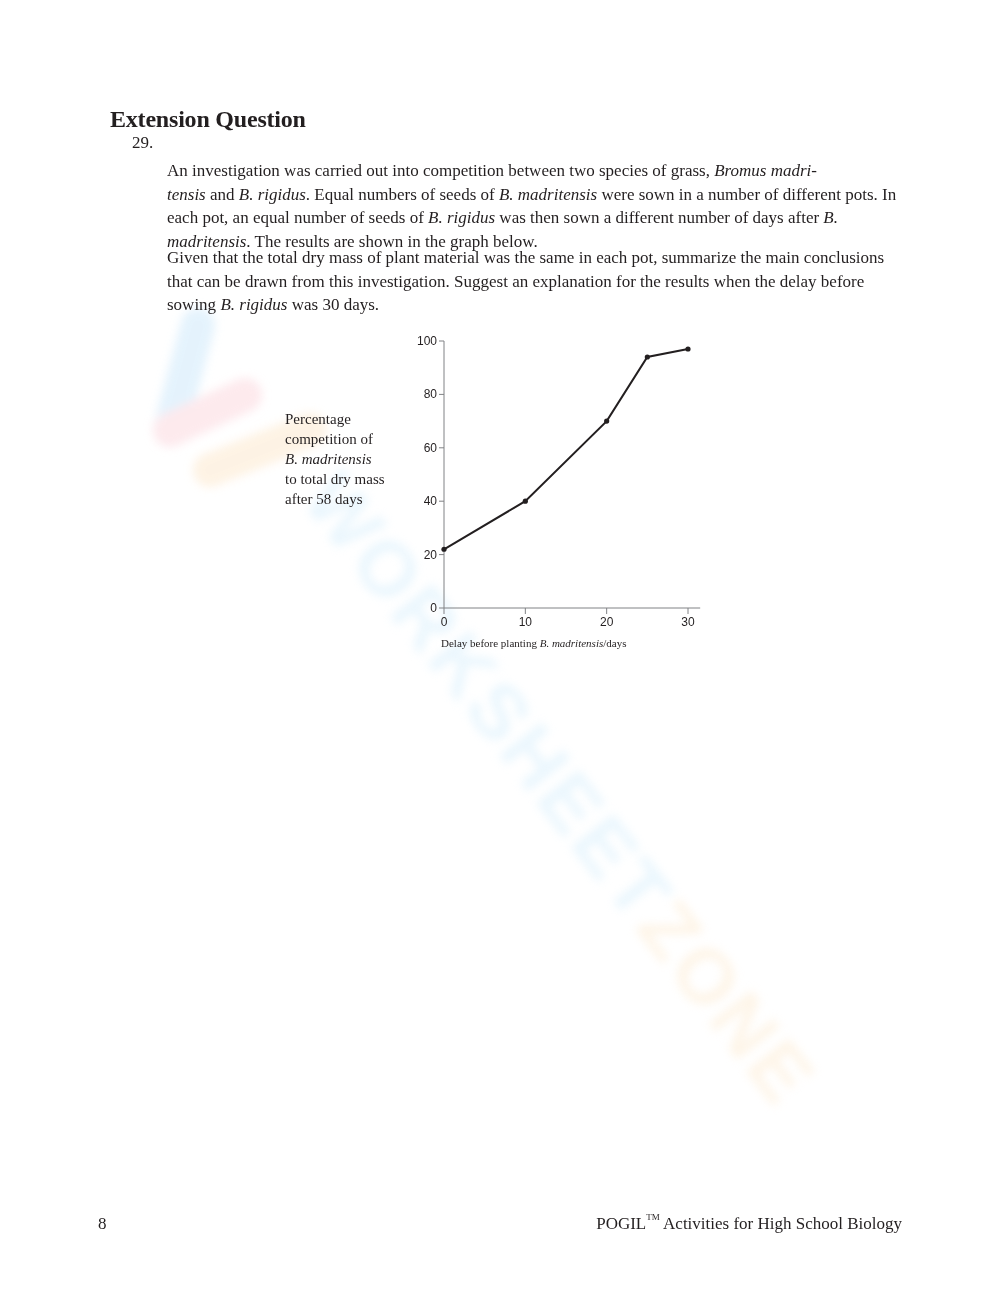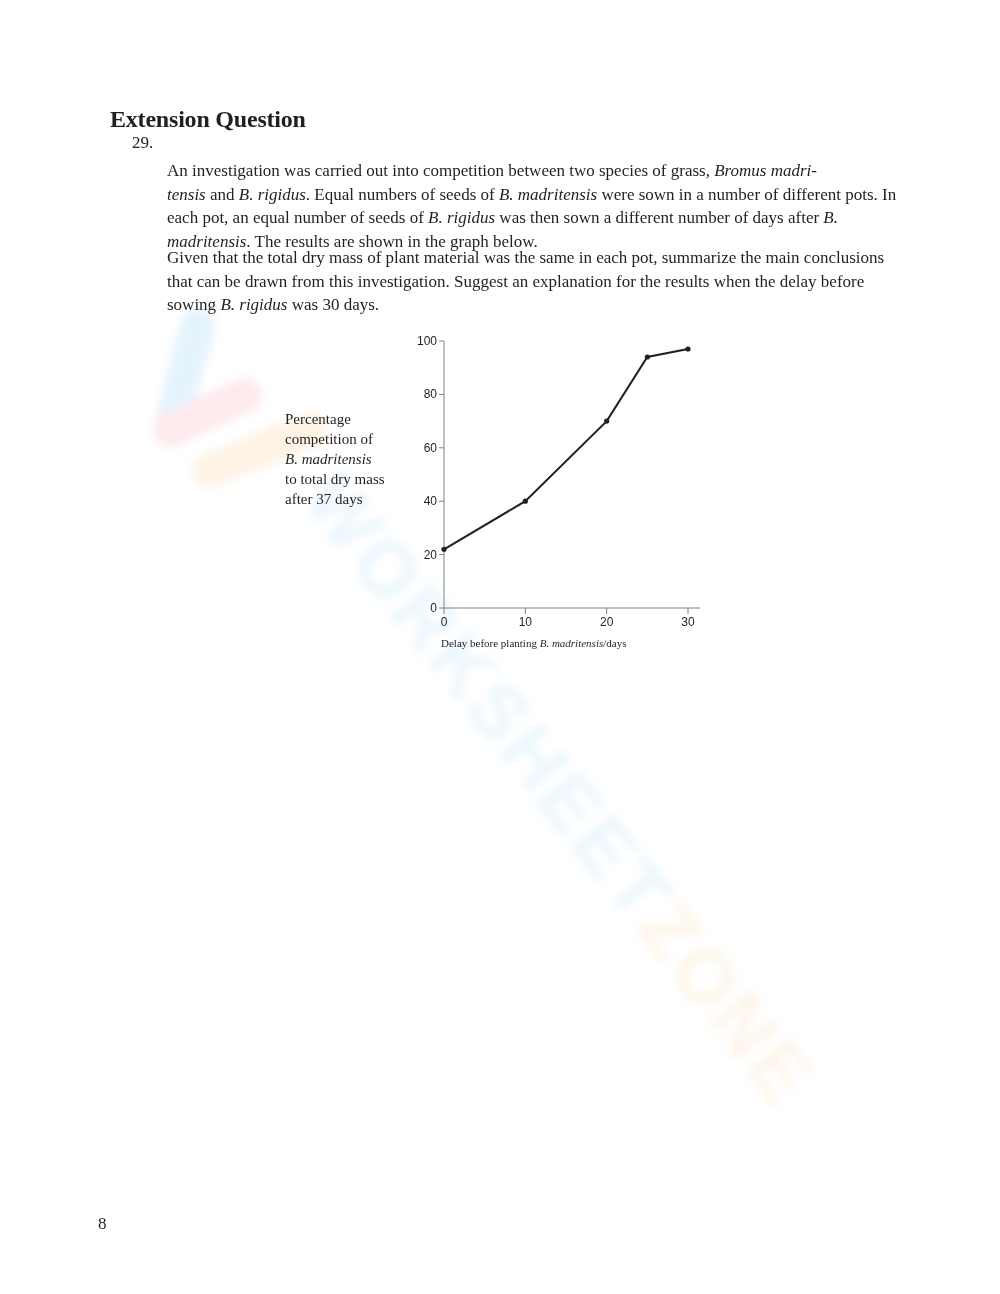--- a/index.html
+++ b/index.html
@@ -48,21 +48,21 @@
 
   <p class="para para1"><span>An investigation was carried out into competition between two species of grass, </span><em>Bromus madri-</em><br><em>tensis</em><span> and </span><em>B. rigidus</em><span>. Equal numbers of seeds of </span><em>B. madritensis</em><span> were sown in a number of different pots. In each pot, an equal number of seeds of </span><em>B. rigidus</em><span> was then sown a different number of days after </span><em>B. madritensis</em><span>. The results are shown in the graph below.</span></p>
 
   <p class="para para2"><span>Given that the total dry mass of plant material was the same in each pot, summarize the main conclusions that can be drawn from this investigation. Suggest an explanation for the results when the delay before sowing </span><em>B. rigidus</em><span> was 30 days.</span></p>
 
   <div class="ylabel-block">
     <div>Percentage</div>
     <div>competition of</div>
     <div><em>B. madritensis</em></div>
     <div>to total dry mass</div>
-    <div>after 37 days</div>
+    <div>after 58 days</div>
   </div>
 
   <svg class="chart" id="chart" width="320" height="310" viewBox="0 0 320 310">
     <g id="axes">
         <line x1="44" y1="16" x2="44" y2="283" stroke="#808285" stroke-width="1"></line>
         <line x1="44" y1="283" x2="300.2" y2="283" stroke="#808285" stroke-width="1"></line>
       </g>
     <g id="ticks">
         <line x1="39" y1="283" x2="44" y2="283" stroke="#808285" stroke-width="1"></line>
         <text x="37" y="287" text-anchor="end" class="tick-label">0</text>
@@ -91,13 +91,14 @@
         <circle cx="125.33333333333333" cy="176.2" r="2.6" fill="#231f20"></circle>
         <circle cx="206.66666666666666" cy="96.1" r="2.6" fill="#231f20"></circle>
         <circle cx="247.33333333333331" cy="32.02000000000001" r="2.6" fill="#231f20"></circle>
         <circle cx="288" cy="24.00999999999999" r="2.6" fill="#231f20"></circle>
       </g>
   </svg>
 
   <div class="xlabel"><span>Delay before planting </span><em>B. madritensis</em><span>/days</span></div>
 
   <span class="footer-page">8</span>
+  <span class="footer-title"><span>POGIL</span><span class="tm">TM</span><span> Activities for High School Biology</span></span>
 </div>
 
 </body></html>

